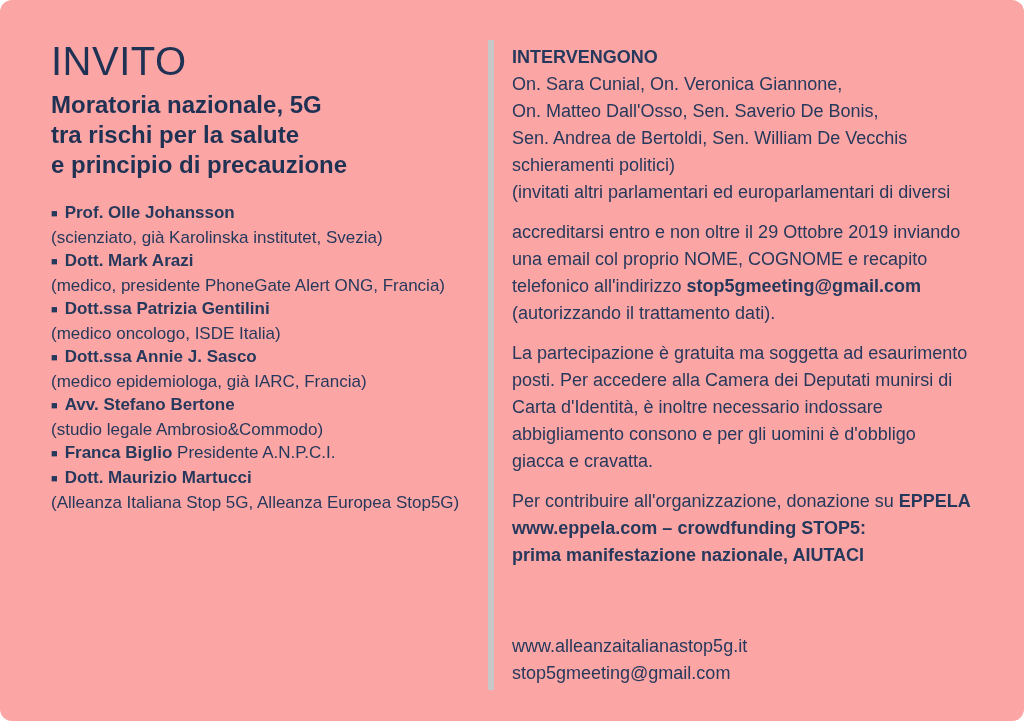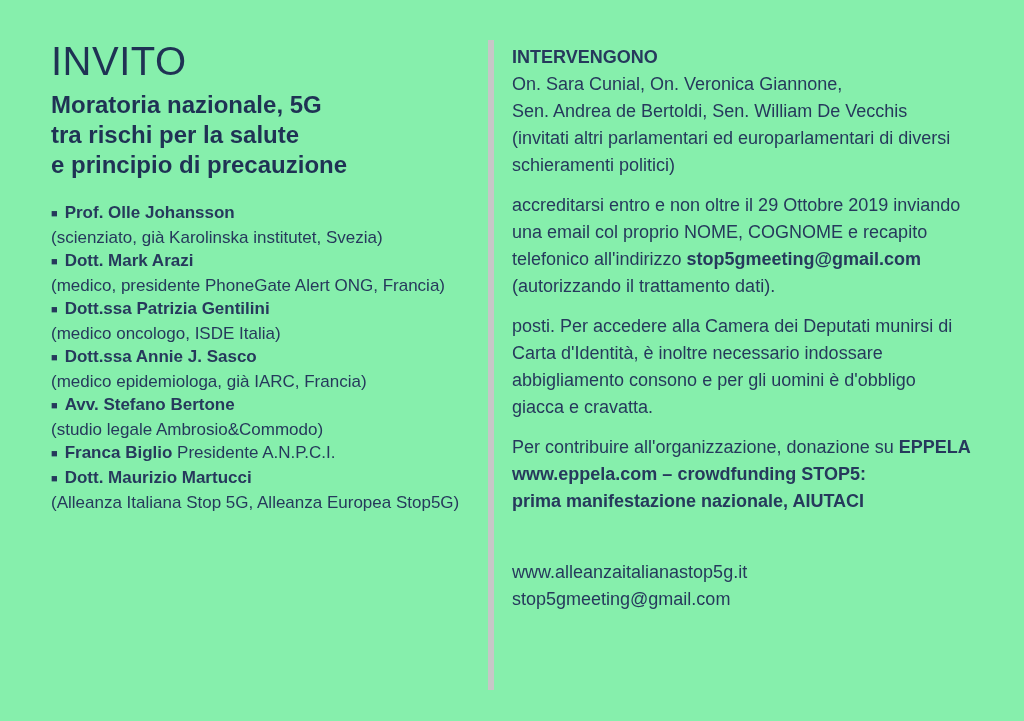--- a/index.html
+++ b/index.html
@@ -11,21 +11,22 @@
     width: 1024px;
     height: 721px;
     overflow: hidden;
     font-family: "Liberation Sans", sans-serif;
     color: #26395c;
   }
   .page {
     position: relative;
     width: 1024px;
     height: 721px;
-    background: #86efac;
+    background: #fca5a5;
+    border-radius: 12px;
   }
   .col-left {
     position: absolute;
     left: 51px;
     top: 40px;
     width: 434px;
   }
   .col-right {
     position: absolute;
     left: 512px;
@@ -63,21 +64,21 @@
   .b { font-weight: 700; }
   .event { margin-top: 28px; }
   .relatori { margin-top: 21px; }
   .bullet {
     display: inline-block;
     font-size: 11px;
     margin-right: 7px;
     transform: translateY(-1px);
   }
   .para { margin-top: 13px; }
-  .footer-links { margin-top: 44px; }
+  .footer-links { margin-top: 64px; }
 </style>
 </head>
 <body>
 
 <div class="page">
 
   <section class="col-left">
     <h1 class="title">INVITO</h1>
 
     <div class="subtitle">
@@ -111,33 +112,35 @@
     </div>
   </section>
 
   <div class="divider"></div>
 
   <section class="col-right">
     <div class="line b">INTERVENGONO</div>
 
     <div>
       <div class="line">On. Sara Cunial, On. Veronica Giannone,</div>
+      <div class="line">On. Matteo Dall'Osso, Sen. Saverio De Bonis,</div>
       <div class="line">Sen. Andrea de Bertoldi, Sen. William De Vecchis</div>
+      <div class="line">schieramenti politici)</div>
       <div class="line">(invitati altri parlamentari ed europarlamentari di diversi</div>
-      <div class="line">schieramenti politici)</div>
     </div>
 
     <div class="para">
       <div class="line"><span>accreditarsi entro e non oltre il 29 Ottobre 2019 inviando</span></div>
       <div class="line"><span>una email col proprio NOME, COGNOME e recapito</span></div>
       <div class="line"><span>telefonico all'indirizzo </span><span class="b">stop5gmeeting@gmail.com</span></div>
       <div class="line"><span>(autorizzando il trattamento dati).</span></div>
     </div>
 
     <div class="para">
+      <div class="line">La partecipazione è gratuita ma soggetta ad esaurimento</div>
       <div class="line">posti. Per accedere alla Camera dei Deputati munirsi di</div>
       <div class="line">Carta d'Identità, è inoltre necessario indossare</div>
       <div class="line">abbigliamento consono e per gli uomini è d'obbligo</div>
       <div class="line">giacca e cravatta.</div>
     </div>
 
     <div class="para">
       <div class="line"><span>Per contribuire all'organizzazione, donazione su </span><span class="b">EPPELA</span></div>
       <div class="line"><span class="b">www.eppela.com – crowdfunding STOP5:</span></div>
       <div class="line"><span class="b">prima manifestazione nazionale, AIUTACI</span></div>

